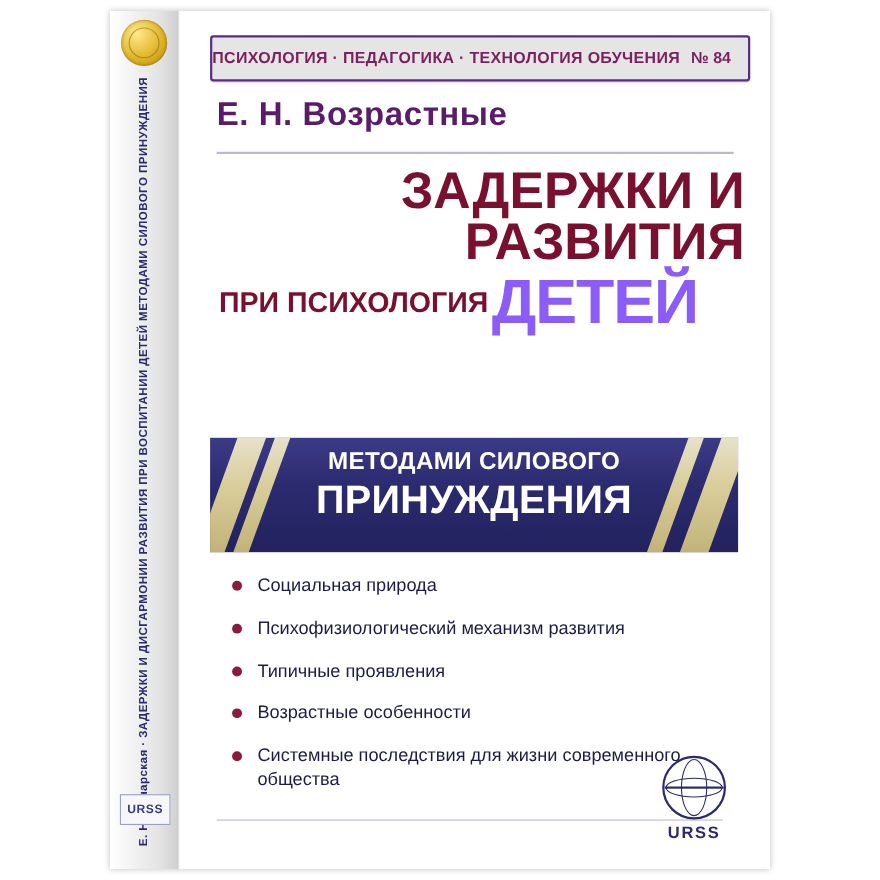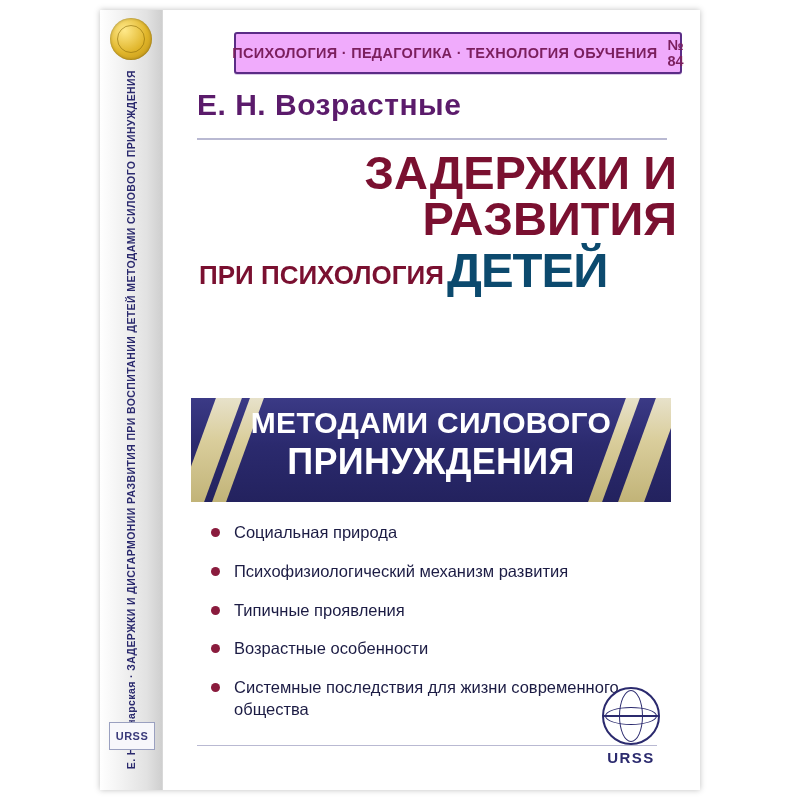--- a/index.html
+++ b/index.html
@@ -114,24 +114,22 @@
   .series-bar {
     position: absolute;
     left: 28px;
     top: 22px;
     right: 18px;
     height: 38px;
     border: 2px solid #5b2c86;
     border-radius: 3px;
     display: flex;
     align-items: center;
-    justify-content: center;
-    background: #f0abfc;
+    background: #e5e5e5;
     box-shadow: 0 1px 0 #d9cbe6;
-    margin-left: 43px;
   }
   .series-text {
     font-size: 14.5px;
     font-weight: bold;
     color: #7b1f5e;
     letter-spacing: .3px;
     white-space: nowrap;
   }
   .series-num {
     font-size: 14.5px;
@@ -187,23 +185,23 @@
     left: 2px;
     top: 16px;
     font-size: 26px;
     font-weight: bold;
     color: #7a1030;
   }
   .t4b {
     position: absolute;
     left: 250px;
     top: -2px;
-    font-size: 49px;
-    font-weight: bold;
-    color: #0c4a6e;
+    font-size: 57px;
+    font-weight: bold;
+    color: #8b5cf6;
     letter-spacing: -1px;
   }
 
   
   .banner {
     position: absolute;
     left: 28px;
     top: 388px;
     width: 480px;
     height: 104px;
@@ -225,21 +223,21 @@
   .bs4 { left: 446px; }
   .banner-text {
     position: absolute;
     left: 0; right: 0;
     top: 10px;
     text-align: center;
     color: #ffffff;
     font-weight: bold;
     line-height: 1.0;
   }
-  .banner-l1 { font-size: 30px; letter-spacing: .3px; text-align: center; }
+  .banner-l1 { font-size: 22px; letter-spacing: .3px; text-align: center; }
   .banner-l2 { font-size: 36px; margin-top: 6px; letter-spacing: .3px; }
 
   
   .bullets {
     position: absolute;
     left: 48px;
     top: 512px;
     width: 430px;
   }
   .bullet-row {

